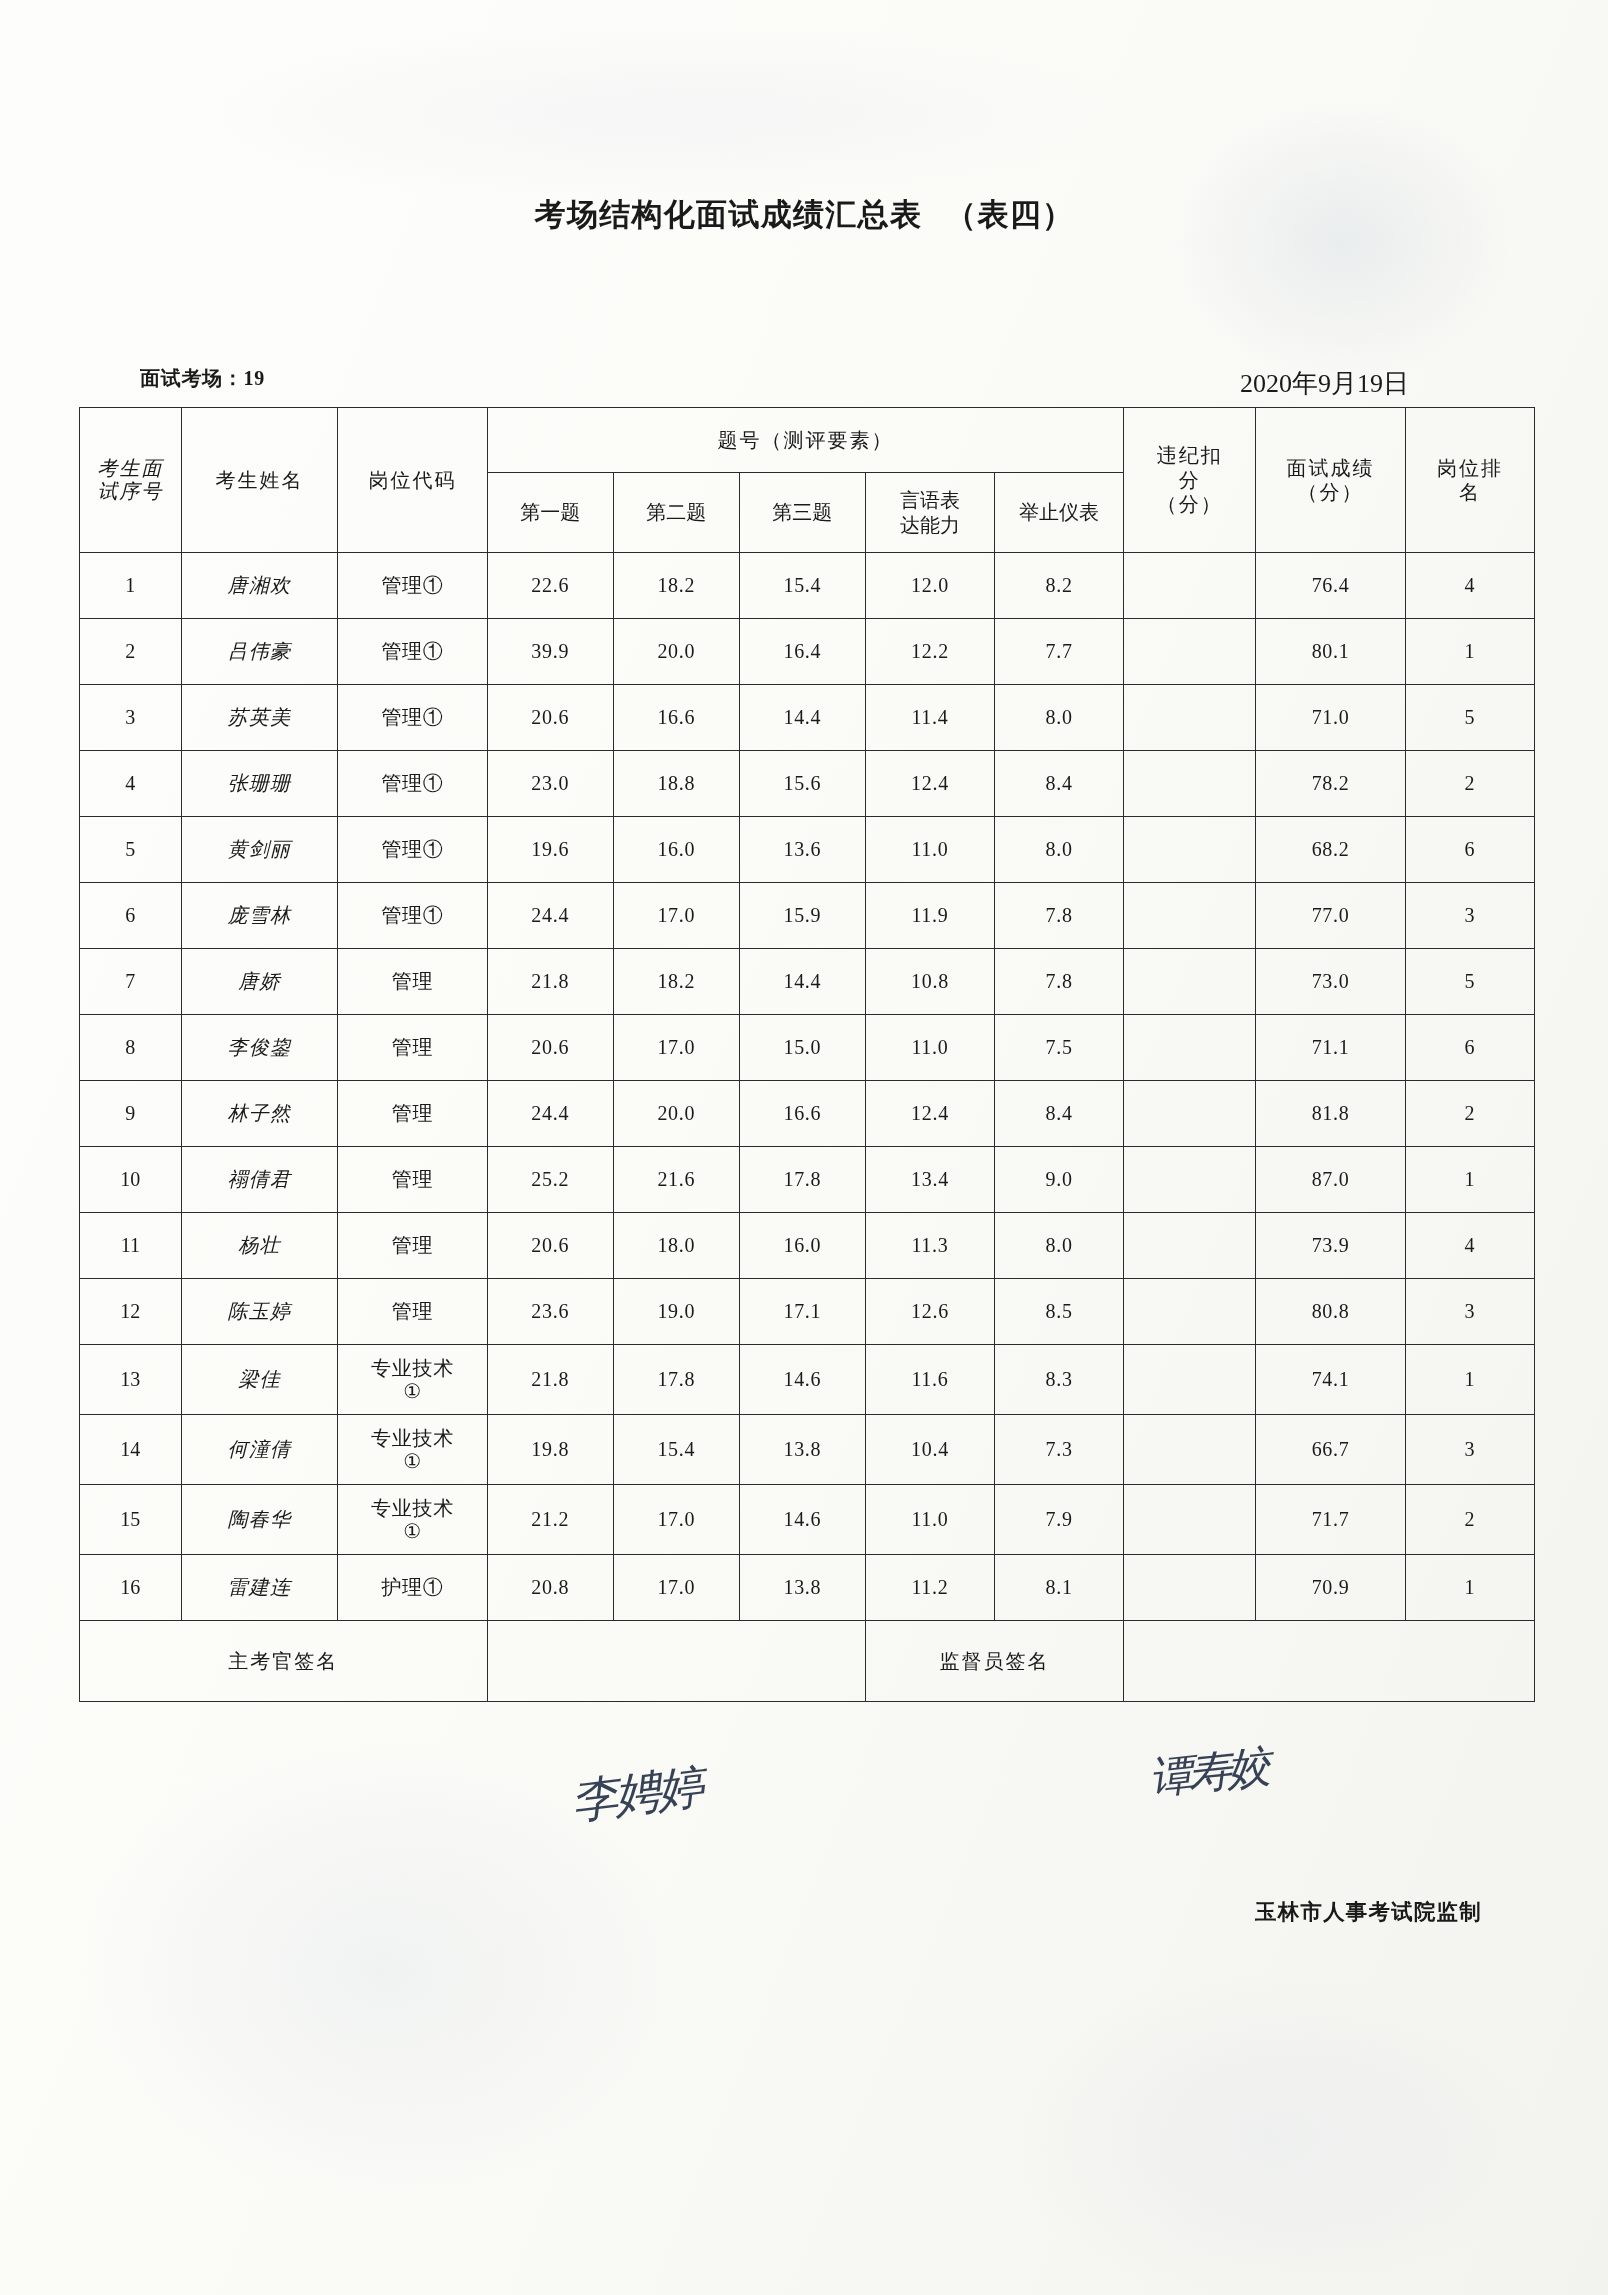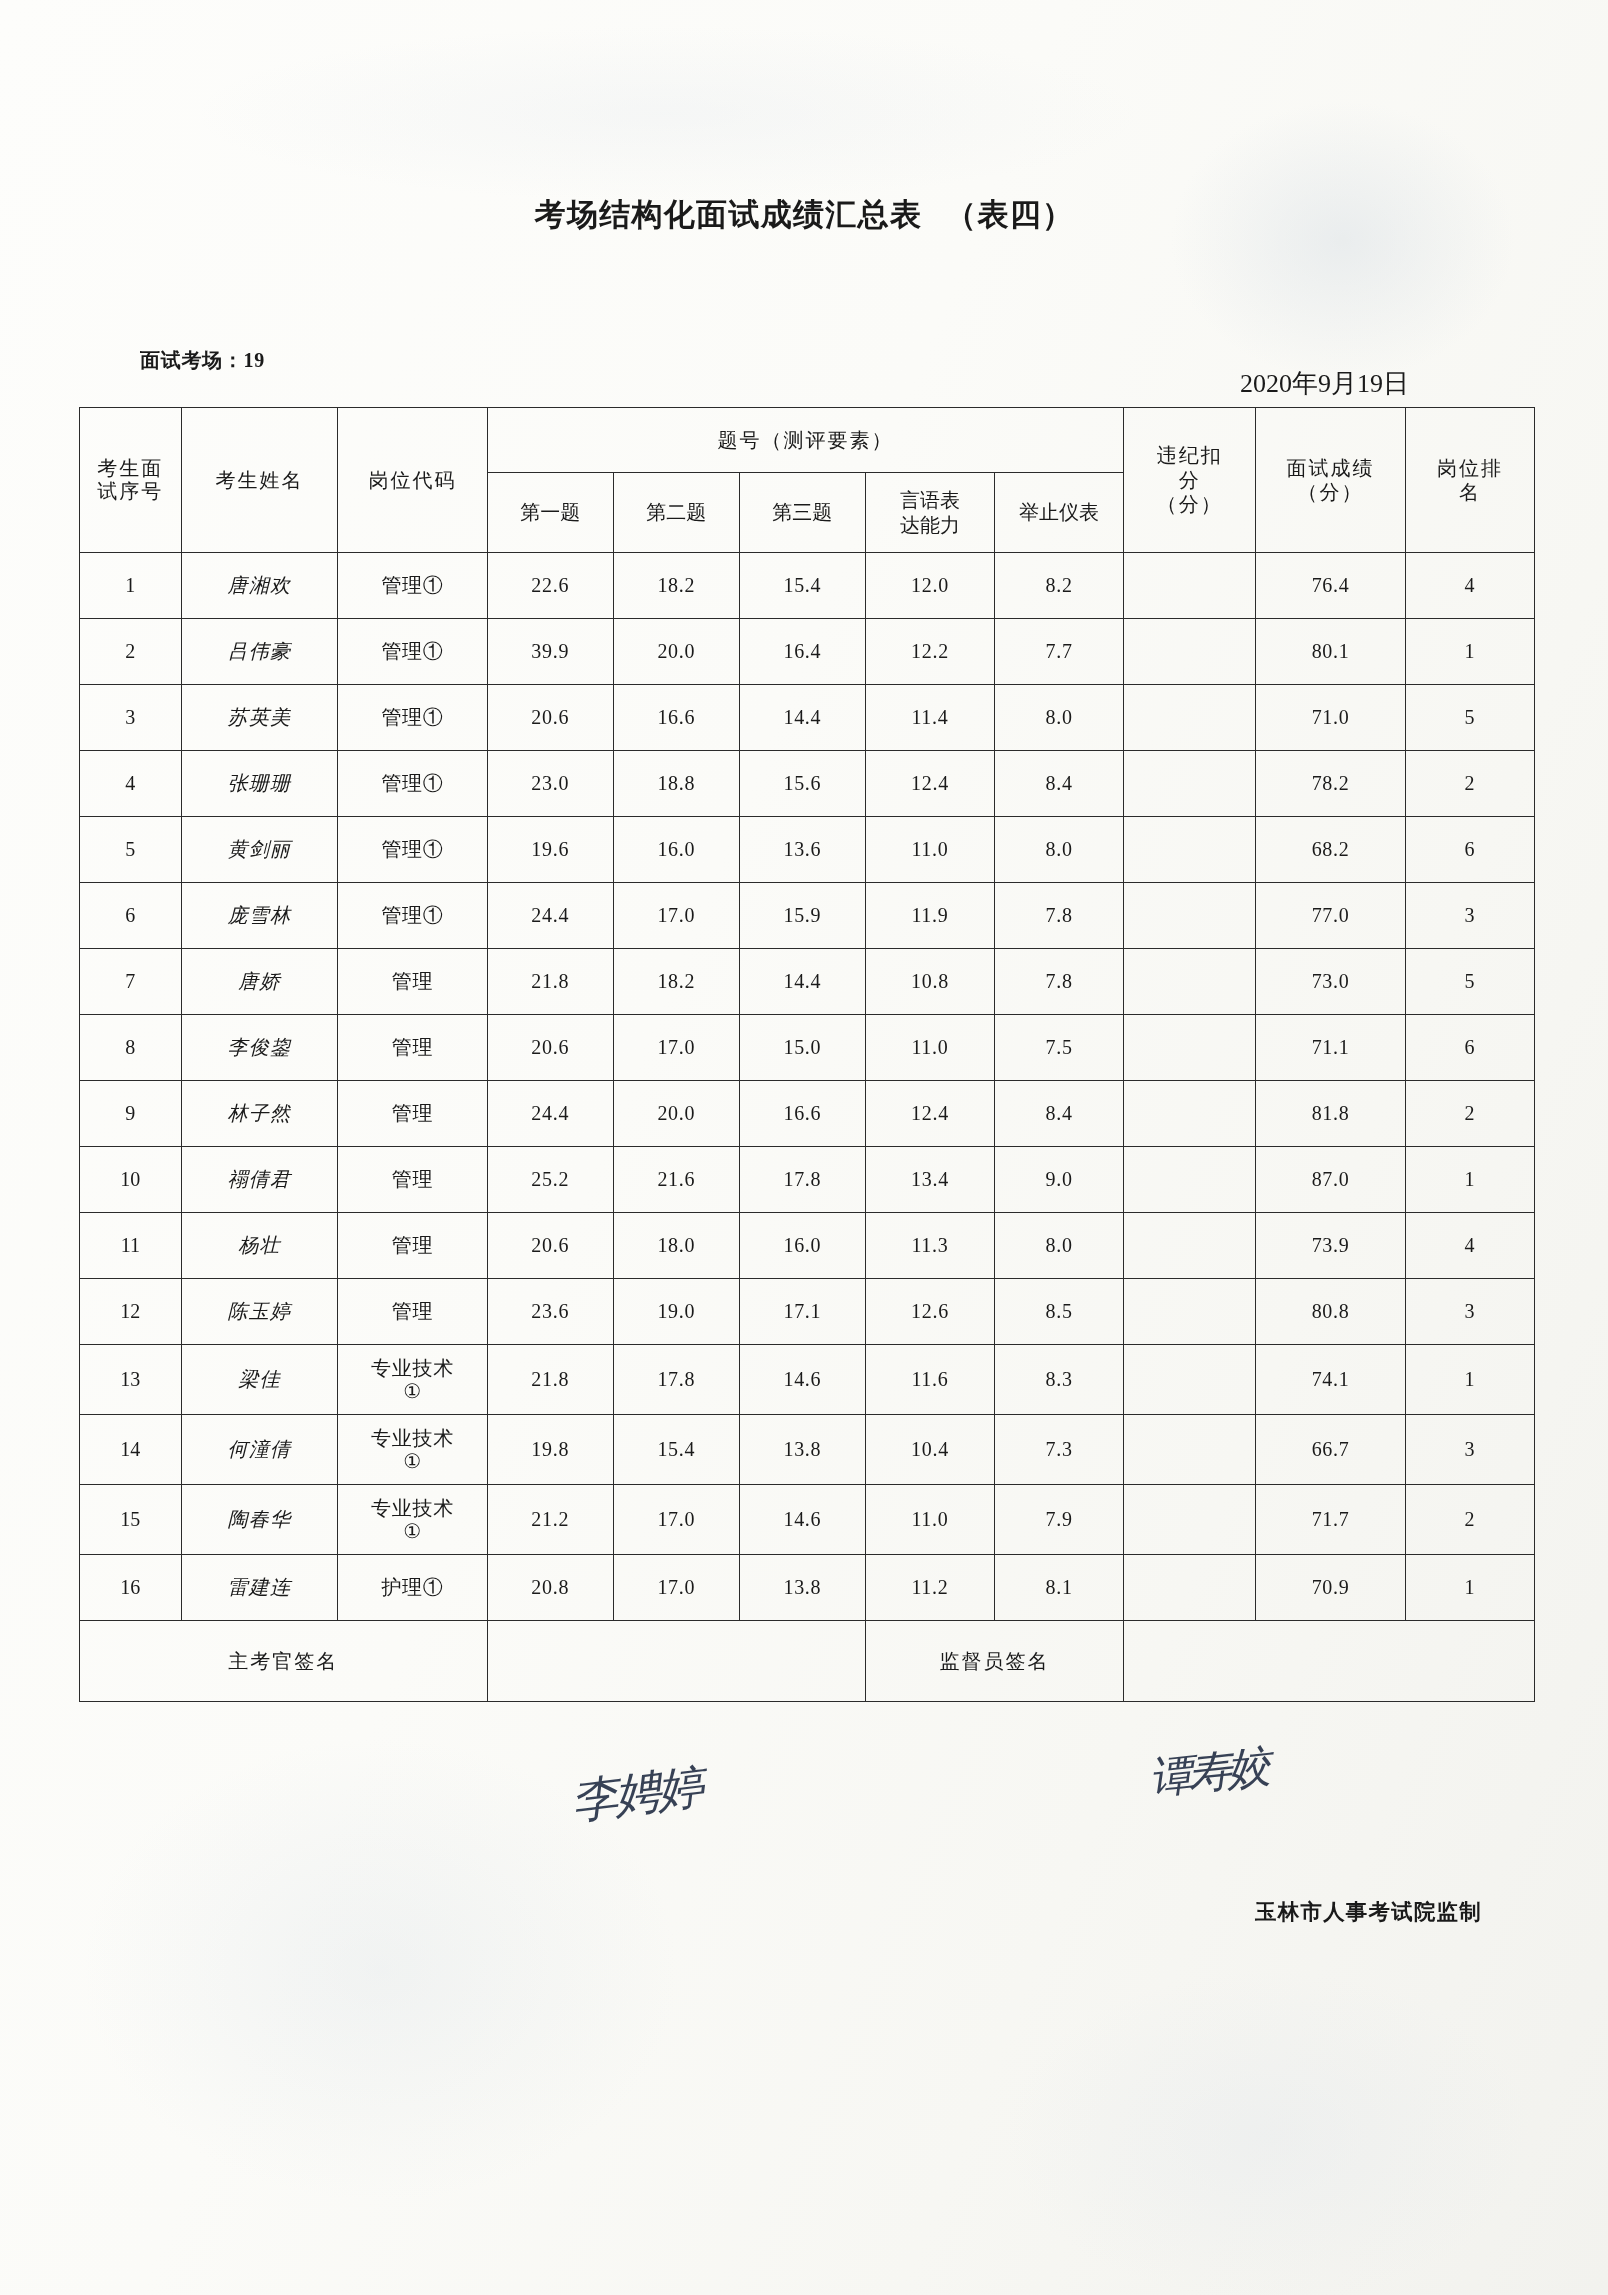--- a/index.html
+++ b/index.html
@@ -39,21 +39,21 @@
     text-align: center;
     font-size: 31px;
     font-weight: bold;
     letter-spacing: 1.3px;
     font-family: Liberation Mono, monospace;
   }
   .title .suffix { margin-left: 23px; }
 
   .meta-left {
     position: absolute;
-    top: 347px;
+    top: 365px;
     left: 140px;
     font-size: 20px;
     font-weight: bold;
     letter-spacing: 0.7px;
   }
   .meta-right {
     position: absolute;
     top: 366px;
     right: 200px;
     font-size: 26px;
@@ -86,21 +86,21 @@
   tr.data td { height: 65px; }
   tr.data.tall td { height: 69px; }
 
   .name-cell { font-size: 21.4px; letter-spacing: 1.3px; font-style: italic; }
   .post-cell { font-size: 20px; letter-spacing: 0.7px; }
   .post-cell .two-line { display: block; line-height: 1.12; }
   .num-cell { font-family: "Liberation Serif", serif; font-size: 21px; letter-spacing: 0.7px; }
   .idx-cell { font-family: "Liberation Serif", serif; font-size: 21px; }
 
   .col-title { font-size: 21.4px; letter-spacing: 2px; }
-  .stack { display: block; line-height: 1.15; }
+  .stack { display: block; line-height: 1.15; font-style: italic; }
 
   .sign-row td { height: 80px; }
   .sign-label { font-size: 21.4px; letter-spacing: 2px; }
 
   .sig {
     position: absolute;
     font-family: "DejaVu Serif", serif;
     color: #16223a;
     font-style: italic;
     pointer-events: none;

